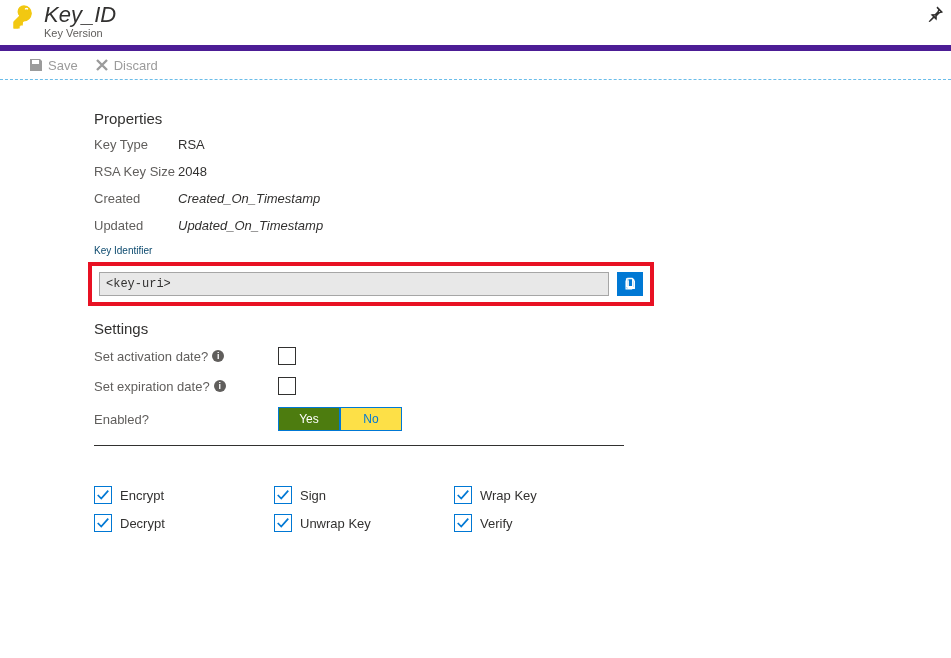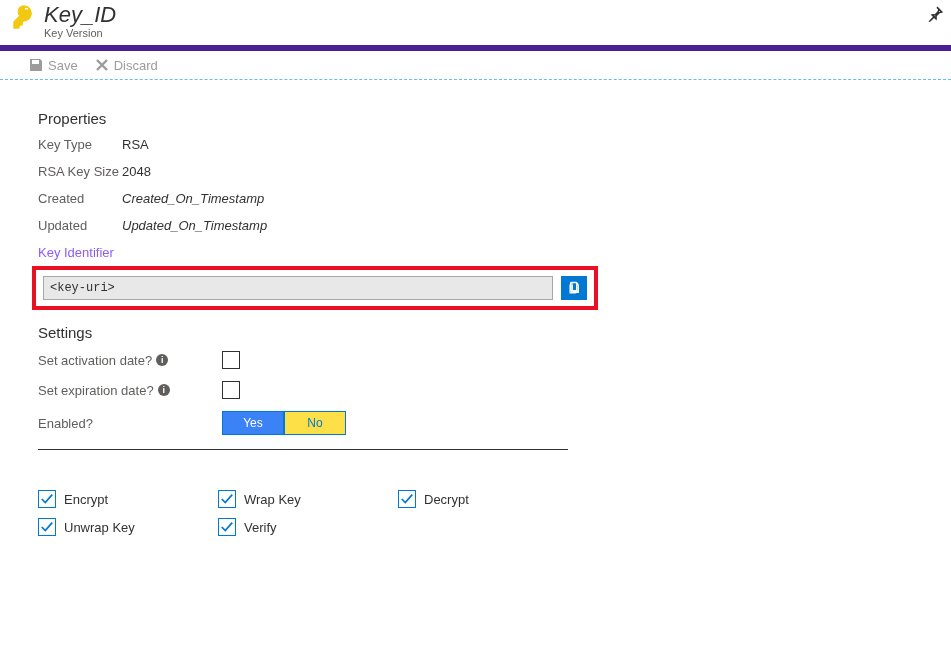--- a/index.html
+++ b/index.html
@@ -60,43 +60,44 @@
     }
     .tb-btn {
       display: flex;
       align-items: center;
       gap: 4px;
       cursor: pointer;
       font-size: 13px;
     }
     .tb-btn svg { width: 16px; height: 16px; }
     .content {
-      padding: 30px 46px 20px 38px;
+      padding: 30px 46px 20px 70px;
+      margin-left: 24px;
     }
     .section-title {
       font-size: 15px;
       font-weight: 400;
       margin-bottom: 10px;
       color: #323130;
     }
     .prop-row {
       display: flex;
       align-items: baseline;
       margin-bottom: 12px;
     }
     .prop-label {
       width: 84px;
       color: #605e5c;
       font-size: 13px;
     }
     .prop-value { font-size: 13px; }
     .prop-value.italic { font-style: italic; }
     .field-label {
-      color: #8b5cf6;
-      font-size: 13px;
+      color: #0c4a6e;
+      font-size: 10px;
       margin-top: 10px;
       margin-bottom: 6px;
     }
     .highlight-box {
       border: 4px solid #e81123;
       padding: 6px 7px;
       margin-top: 4px;
       margin-bottom: 14px;
       margin-left: -6px;
       width: 566px;
@@ -163,21 +164,21 @@
     .toggle-btn {
       width: 62px;
       height: 24px;
       border: 1px solid #0078d4;
       display: flex;
       align-items: center;
       justify-content: center;
       font-size: 12px;
       cursor: pointer;
     }
-    .toggle-btn.active { background: #3b82f6; color: #fff; }
+    .toggle-btn.active { background: #4d7c0f; color: #fff; }
     .toggle-btn.inactive { background: #fde047; color: #0078d4; }
     .divider {
       border: none;
       border-top: 1px solid #323130;
       margin: 14px 0 0 0;
       width: 530px;
     }
     .tags-row {
       display: flex;
       justify-content: space-between;
@@ -331,20 +332,28 @@
           </svg>
         </div>
       <span class="perm-label">Encrypt</span>
     </div>
     <div class="perm-item">
       <div class="perm-check">
           <svg viewBox="0 0 16 16">
             <path fill="none" stroke="#0078d4" stroke-width="2" d="M2 8l4 4 8-9"></path>
           </svg>
         </div>
+      <span class="perm-label">Sign</span>
+    </div>
+    <div class="perm-item">
+      <div class="perm-check">
+          <svg viewBox="0 0 16 16">
+            <path fill="none" stroke="#0078d4" stroke-width="2" d="M2 8l4 4 8-9"></path>
+          </svg>
+        </div>
       <span class="perm-label">Wrap Key</span>
     </div>
     <div class="perm-item">
       <div class="perm-check">
           <svg viewBox="0 0 16 16">
             <path fill="none" stroke="#0078d4" stroke-width="2" d="M2 8l4 4 8-9"></path>
           </svg>
         </div>
       <span class="perm-label">Decrypt</span>
     </div>

